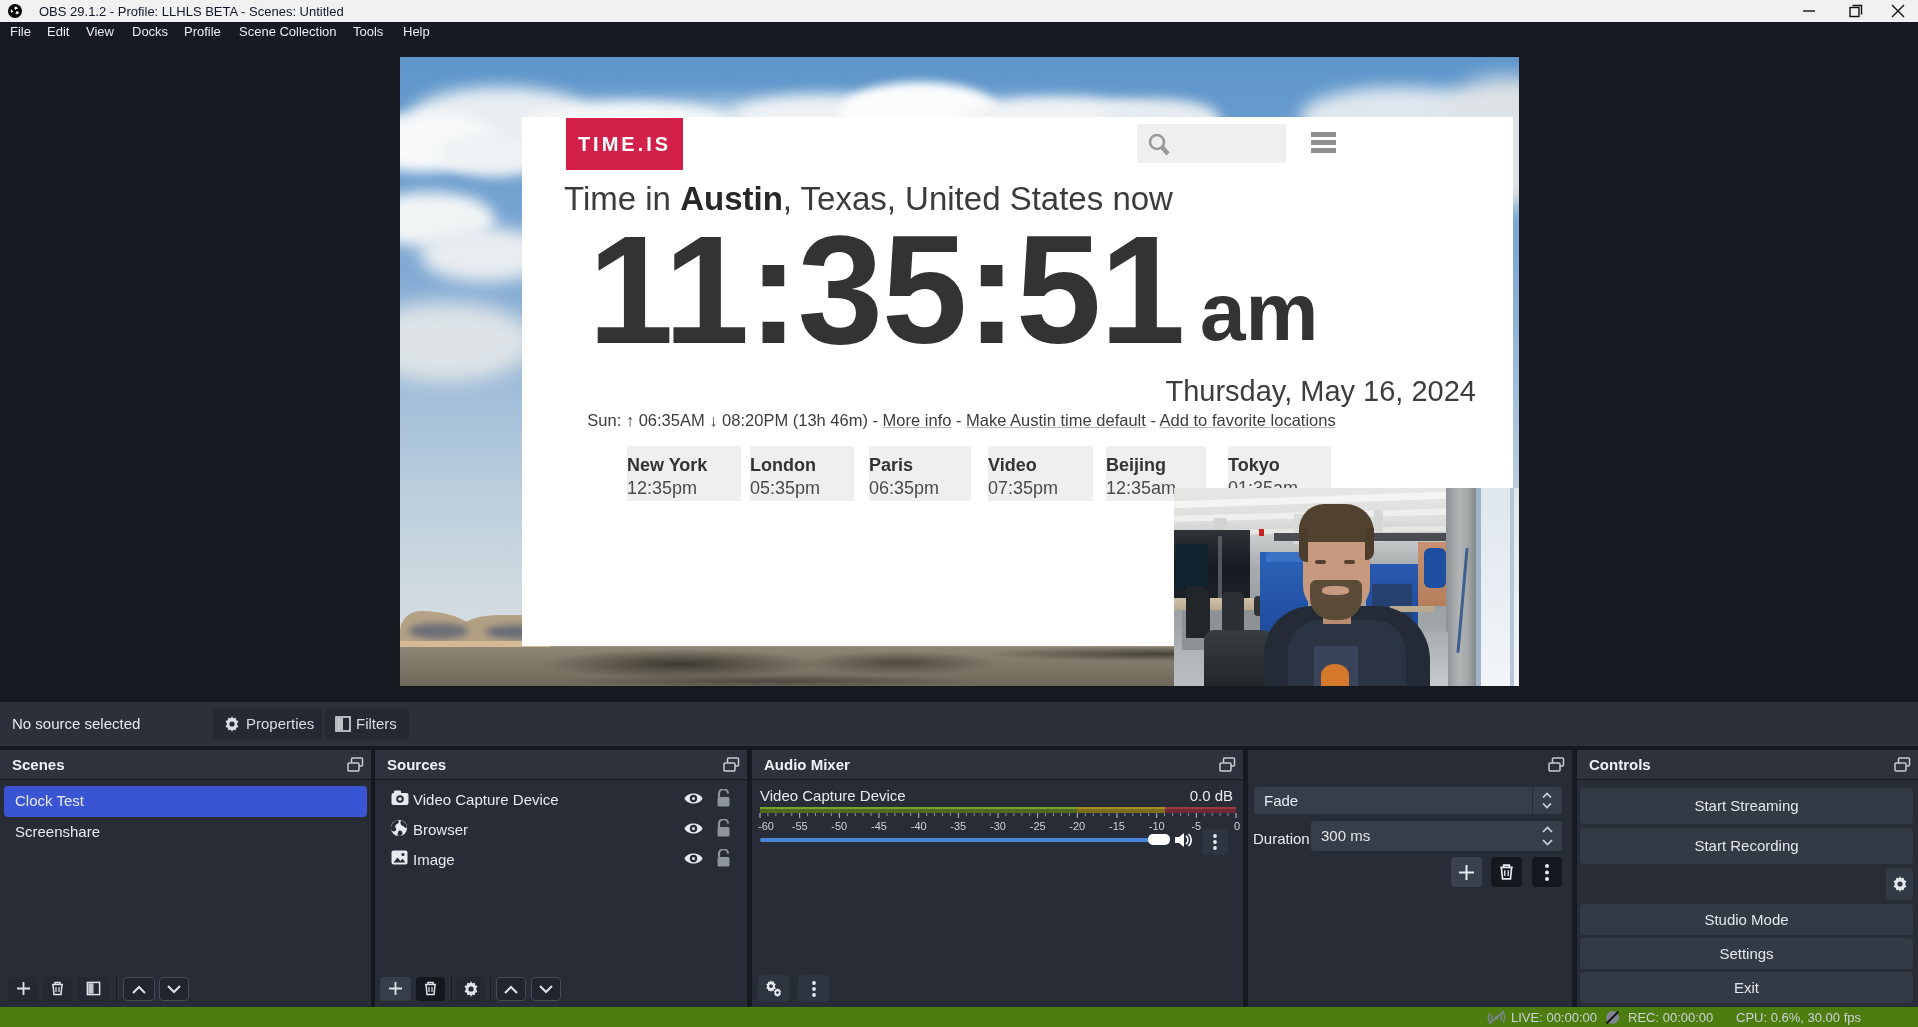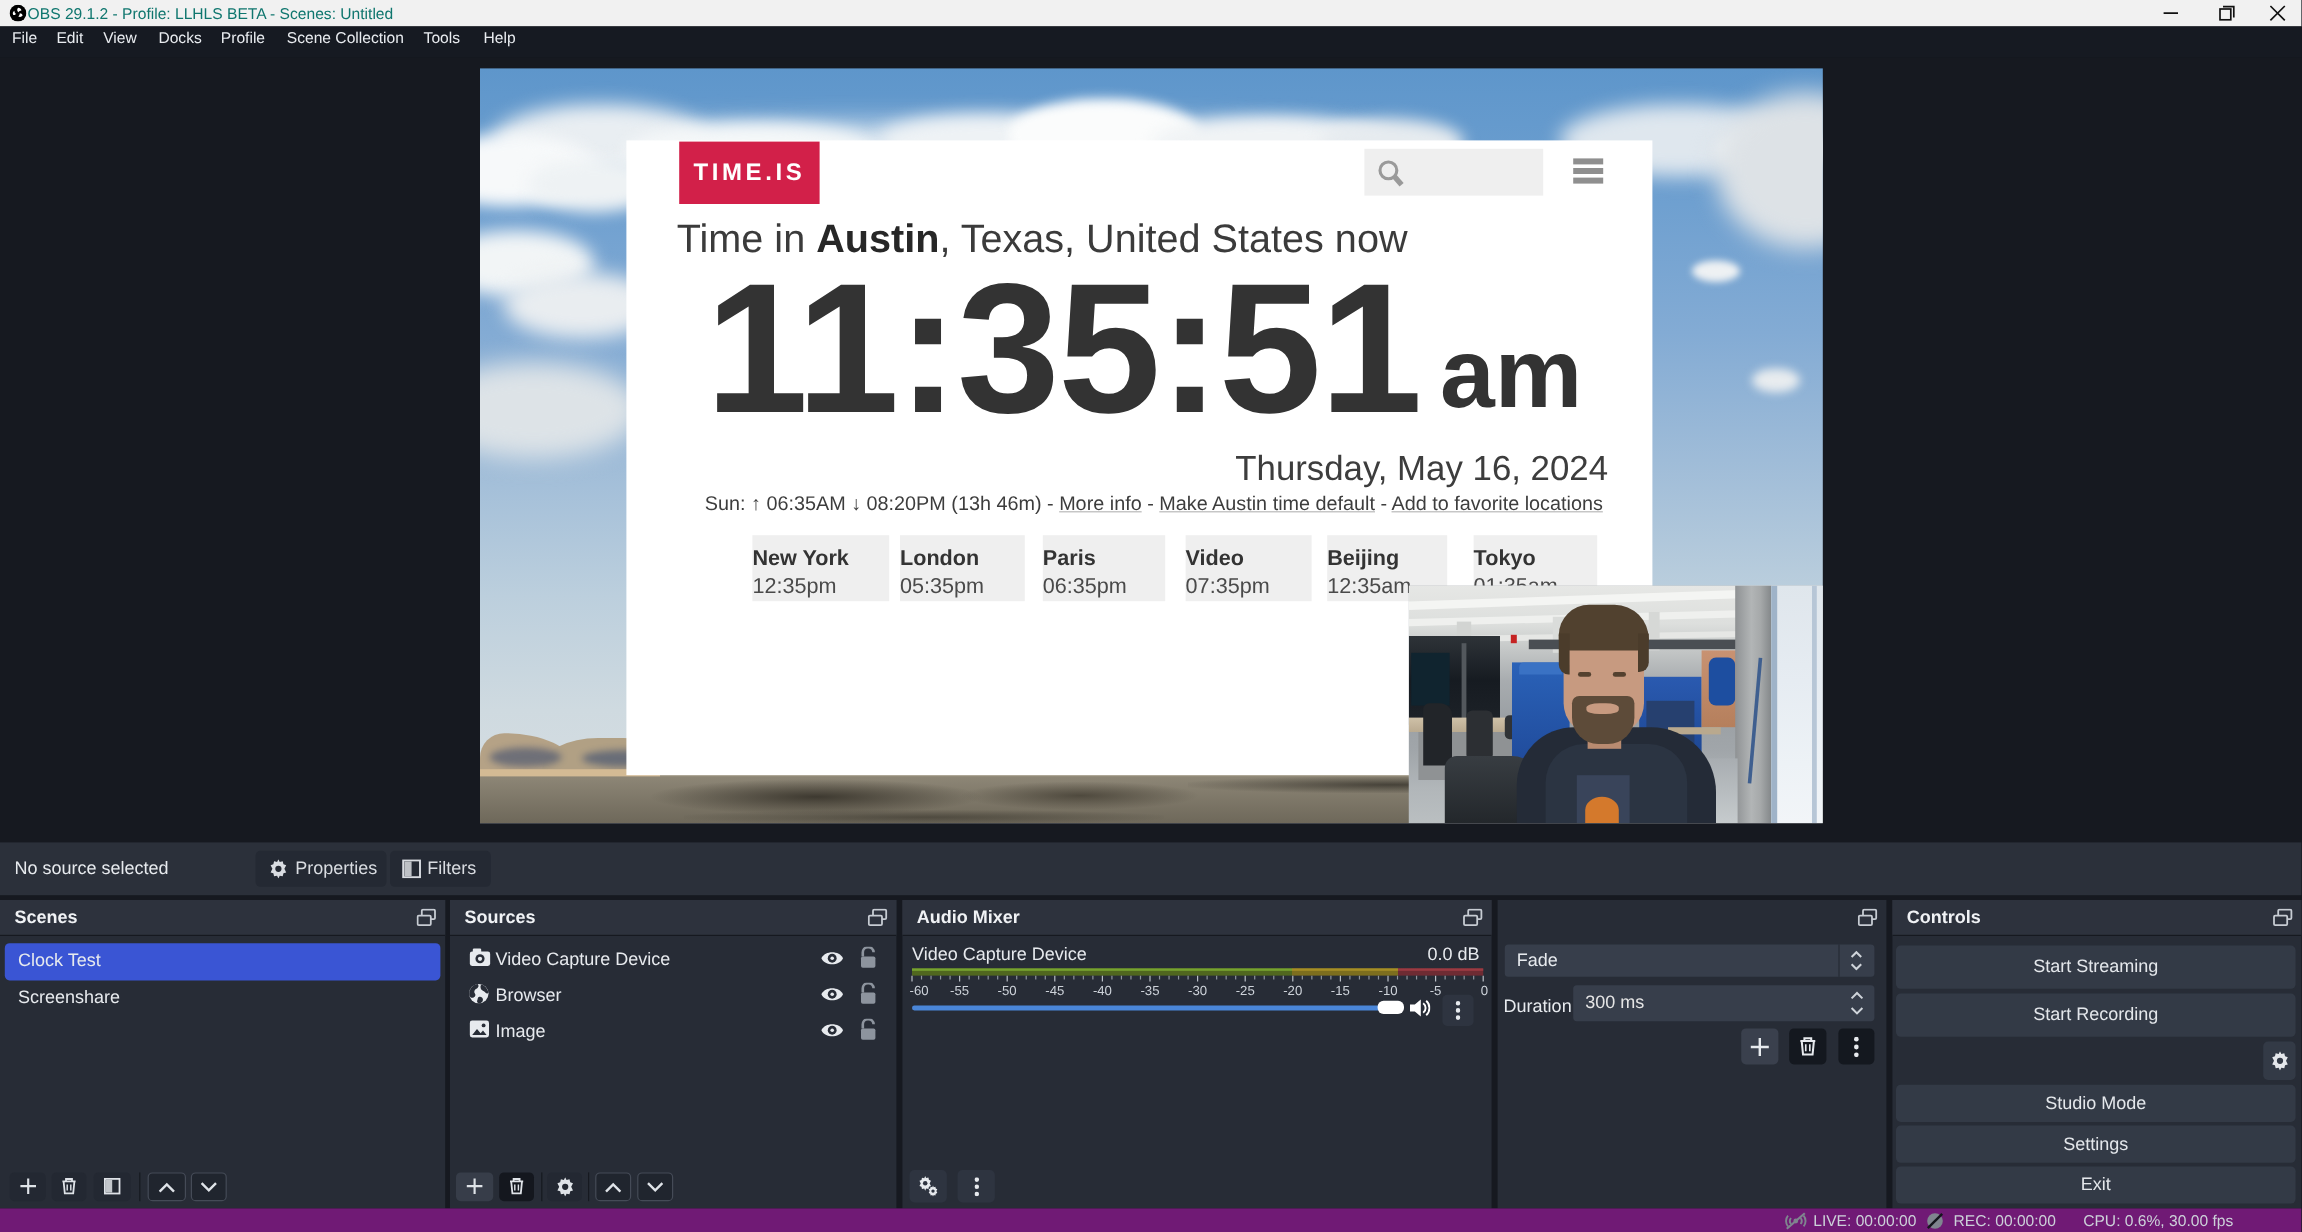--- a/index.html
+++ b/index.html
@@ -2,34 +2,34 @@
 <html><head>
 <meta charset="utf-8">
 <style>
 * { margin:0; padding:0; box-sizing:border-box; -webkit-font-smoothing:antialiased; }
 html,body { width:1918px; height:1027px; overflow:hidden; background:#161920; font-family:"Liberation Sans", sans-serif; }
 .abs { position:absolute; }
 #root { position:relative; width:1918px; height:1027px; }
 
 
 #titlebar { left:0; top:0; width:1918px; height:22px; background:#f1f1f1; color:#0c0c0c; }
-#titletext { left:23px; top:4px; font-size:13px; color:#0f766e; }
+#titletext { left:39px; top:4px; font-size:13px; color:#0f172a; }
 
 
 #menubar { left:0; top:22px; width:1918px; height:26px; background:#161a22; color:#e9ecf0; font-size:13px; }
 #menubar span { position:absolute; top:2px; }
 
 
 #canvas { left:0; top:48px; width:1918px; height:654px; background:#161920; }
 #video { left:400px; top:9px; width:1119px; height:629px; overflow:hidden;
   background:linear-gradient(180deg,#5e96cb 0%,#6fa0d0 18%,#83abd4 35%,#9fbcd8 52%,#bccfdd 70%,#cfdae0 85%,#d7dee2 100%); }
 .cloud { position:absolute; border-radius:50%; }
 
 
-#card { left:122px; top:60px; width:855px; height:529px; background:#ffffff; }
+#card { left:122px; top:60px; width:991px; height:529px; background:#ffffff; }
 #logo { left:44px; top:1px; width:117px; height:52px; background:#d22049; color:#fff; font-weight:bold; font-size:20px; letter-spacing:3px; text-align:center; line-height:52px; }
 #search { left:615px; top:7px; width:149px; height:39px; background:#efefef; }
 #burger div { position:absolute; left:0; width:25px; height:4.5px; background:#8f8f8f; }
 #headline { left:42px; top:63px; font-size:33px; color:#3b3b3b; white-space:nowrap; }
 #clock { left:66px; top:96px; font-size:154px; font-weight:bold; color:#333; letter-spacing:-1.5px; white-space:nowrap; line-height:1; }
 #ampm { left:678px; top:154px; font-size:82px; font-weight:bold; color:#333; line-height:1; }
 #date { right:37px; top:258px; font-size:29px; color:#3d3d3d; }
 #sunline { left:12px; top:294px; width:855px; text-align:center; font-size:16.5px; color:#3d3d3d; }
 #sunline u { text-decoration-color:#b9b9b9; }
 .citybox { top:329px; height:55px; background:#efefef; text-align:left; color:#333; }
@@ -51,21 +51,21 @@
 .rowtxt { position:absolute; font-size:15px; color:#e7eaee; }
 .sbtn { position:absolute; border-radius:4px; background:#232832; }
 .sbtn.bdr { border:1px solid #454b57; background:#20252e; }
 .sbtn svg, .sbtn span { display:block; margin:auto; }
 .vsep { position:absolute; width:1px; background:#161920; }
 
 
 .cbtn { position:absolute; left:3px; width:333px; height:36px; background:#333a46; border-radius:4px; color:#e4e7eb; font-size:15px; text-align:center; }
 
 
-#statusbar { left:0; top:1007px; width:1918px; height:20px; background:#701a75; color:#ccd1d9; font-size:13px; }
+#statusbar { left:0; top:1007px; width:1918px; height:20px; background:#4d7c0f; color:#ccd1d9; font-size:13px; }
 </style>
 </head>
 <body>
 <div id="root">
 
   <div id="titlebar" class="abs">
     <svg class="abs" style="left:8px;top:4px" width="14" height="14" viewBox="0 0 24 24">
       <circle cx="12" cy="12" r="12" fill="#000"></circle>
       <g fill="#fff">
         <path d="M12 4.2a5 5 0 0 1 4.9 4.1 5.8 5.8 0 0 0-4.6 2.2A4.9 4.9 0 0 1 12 4.2z"></path>

